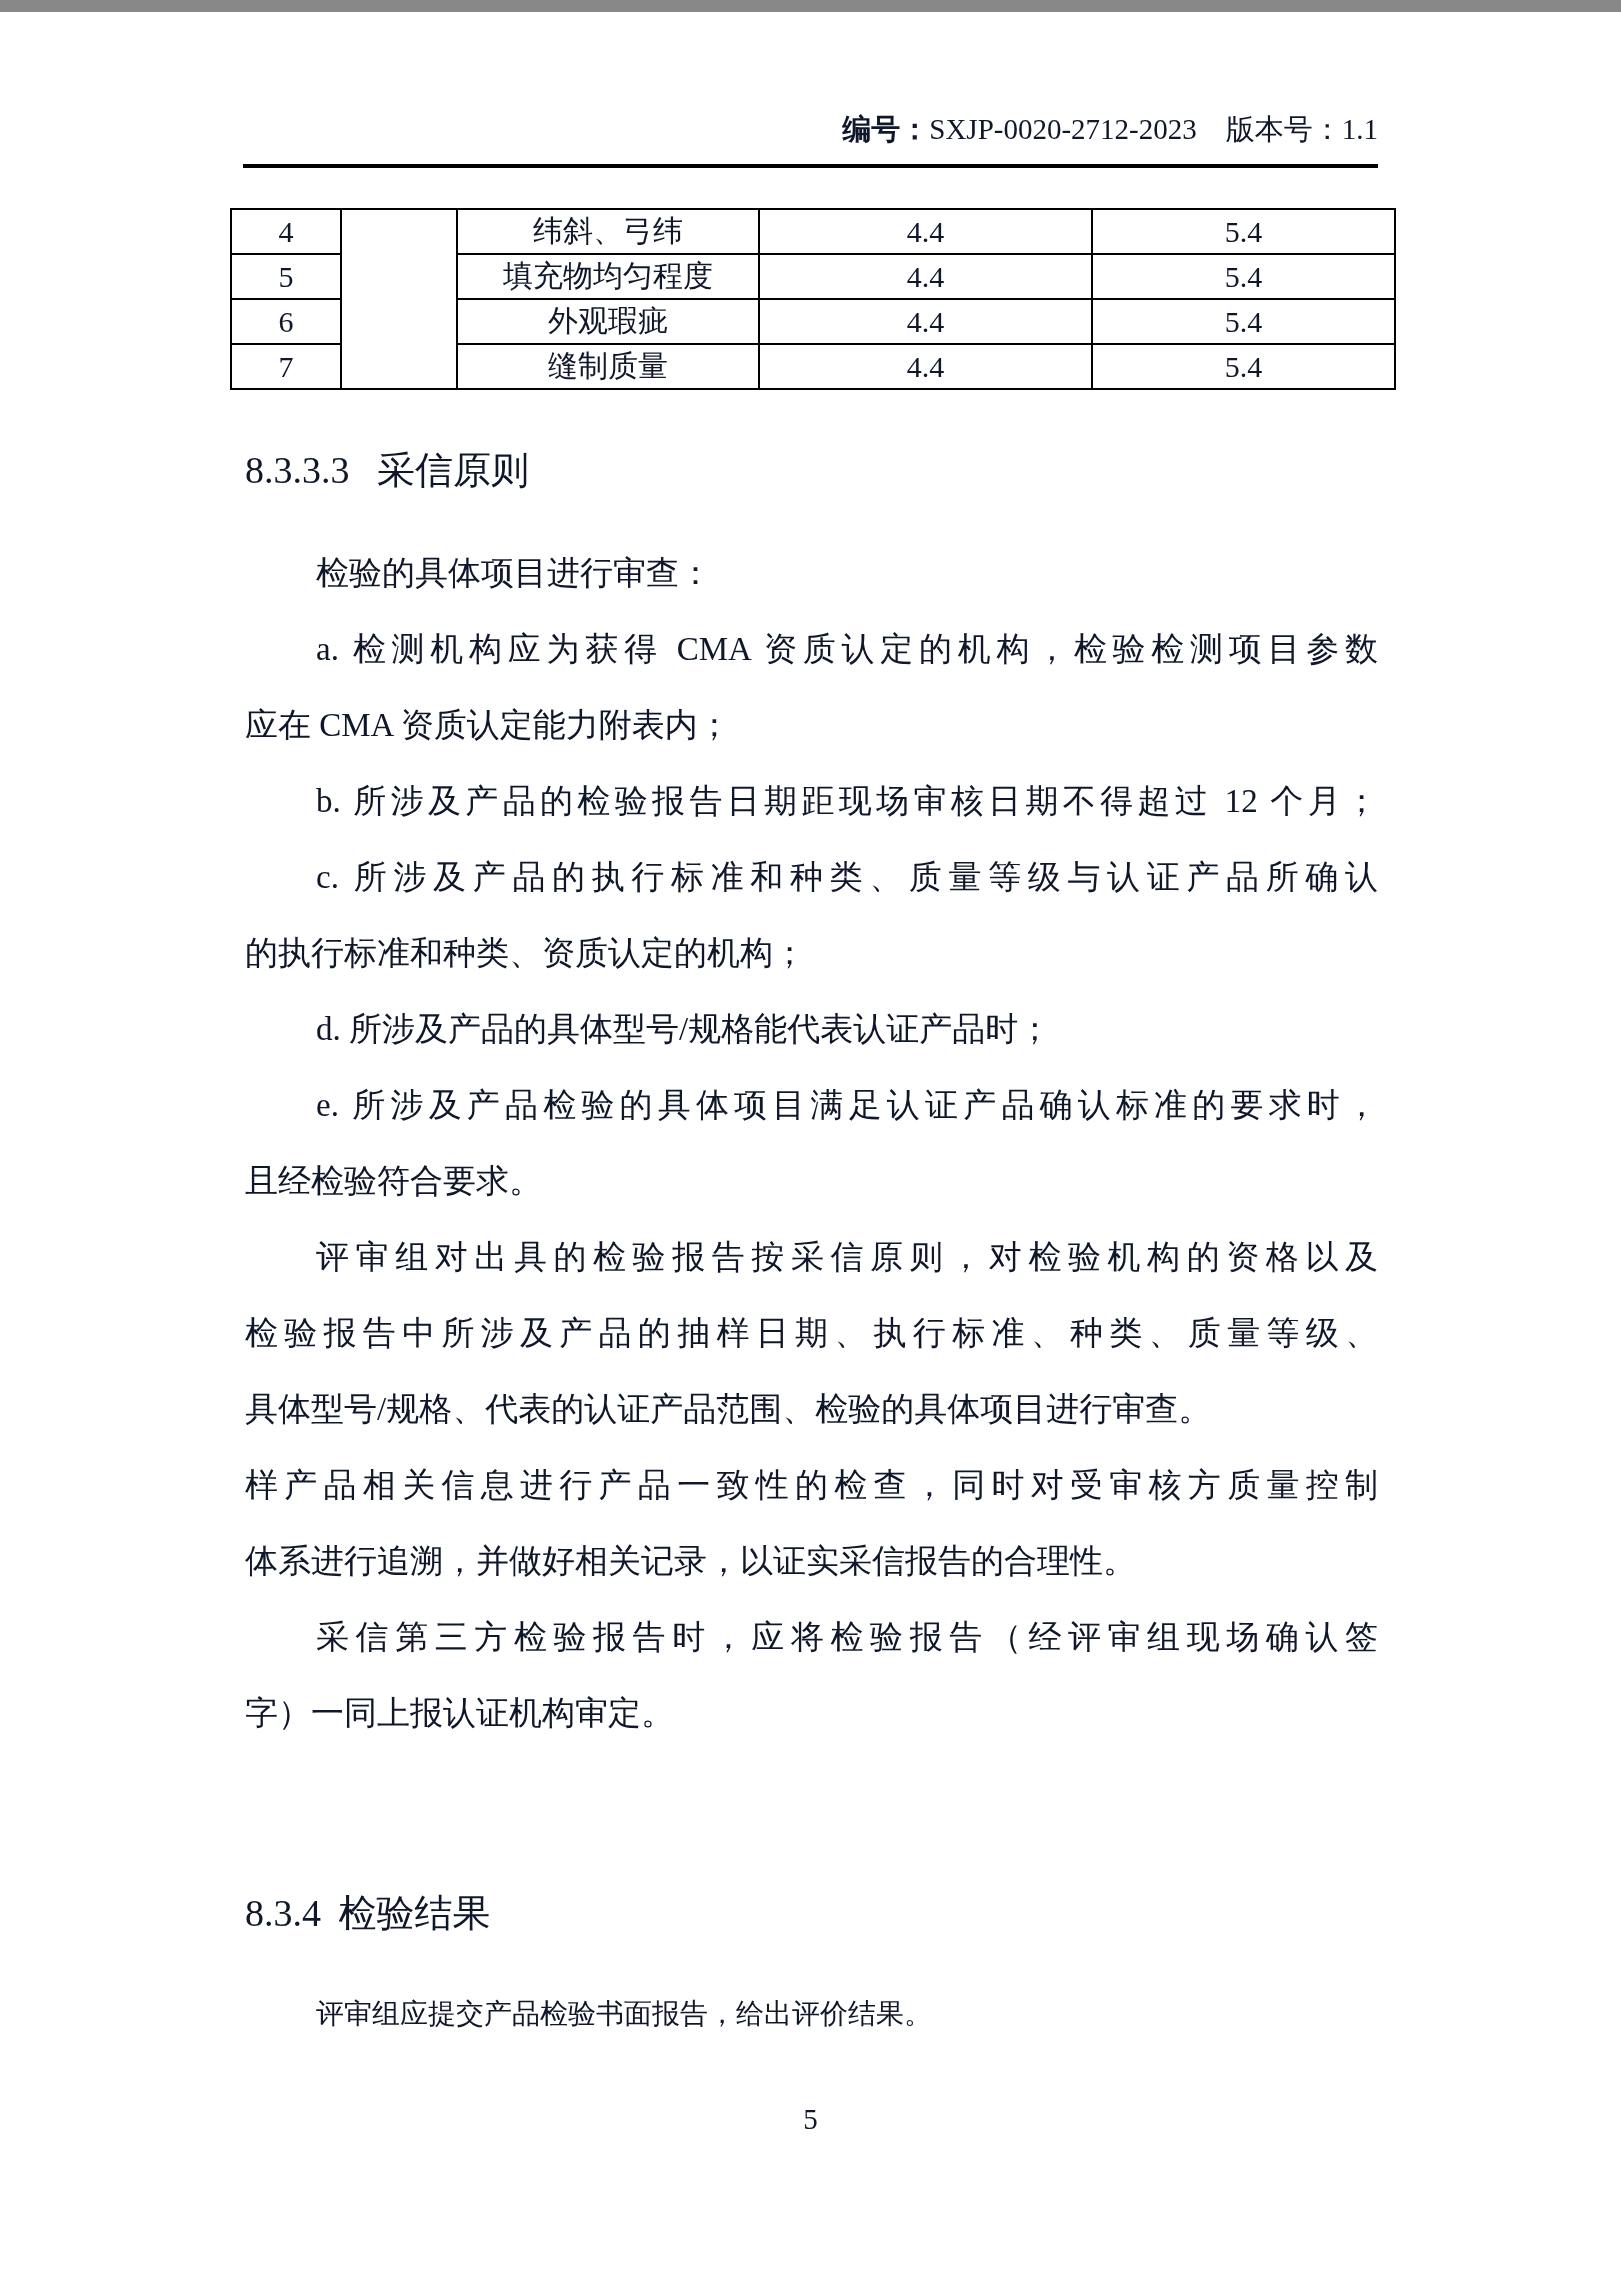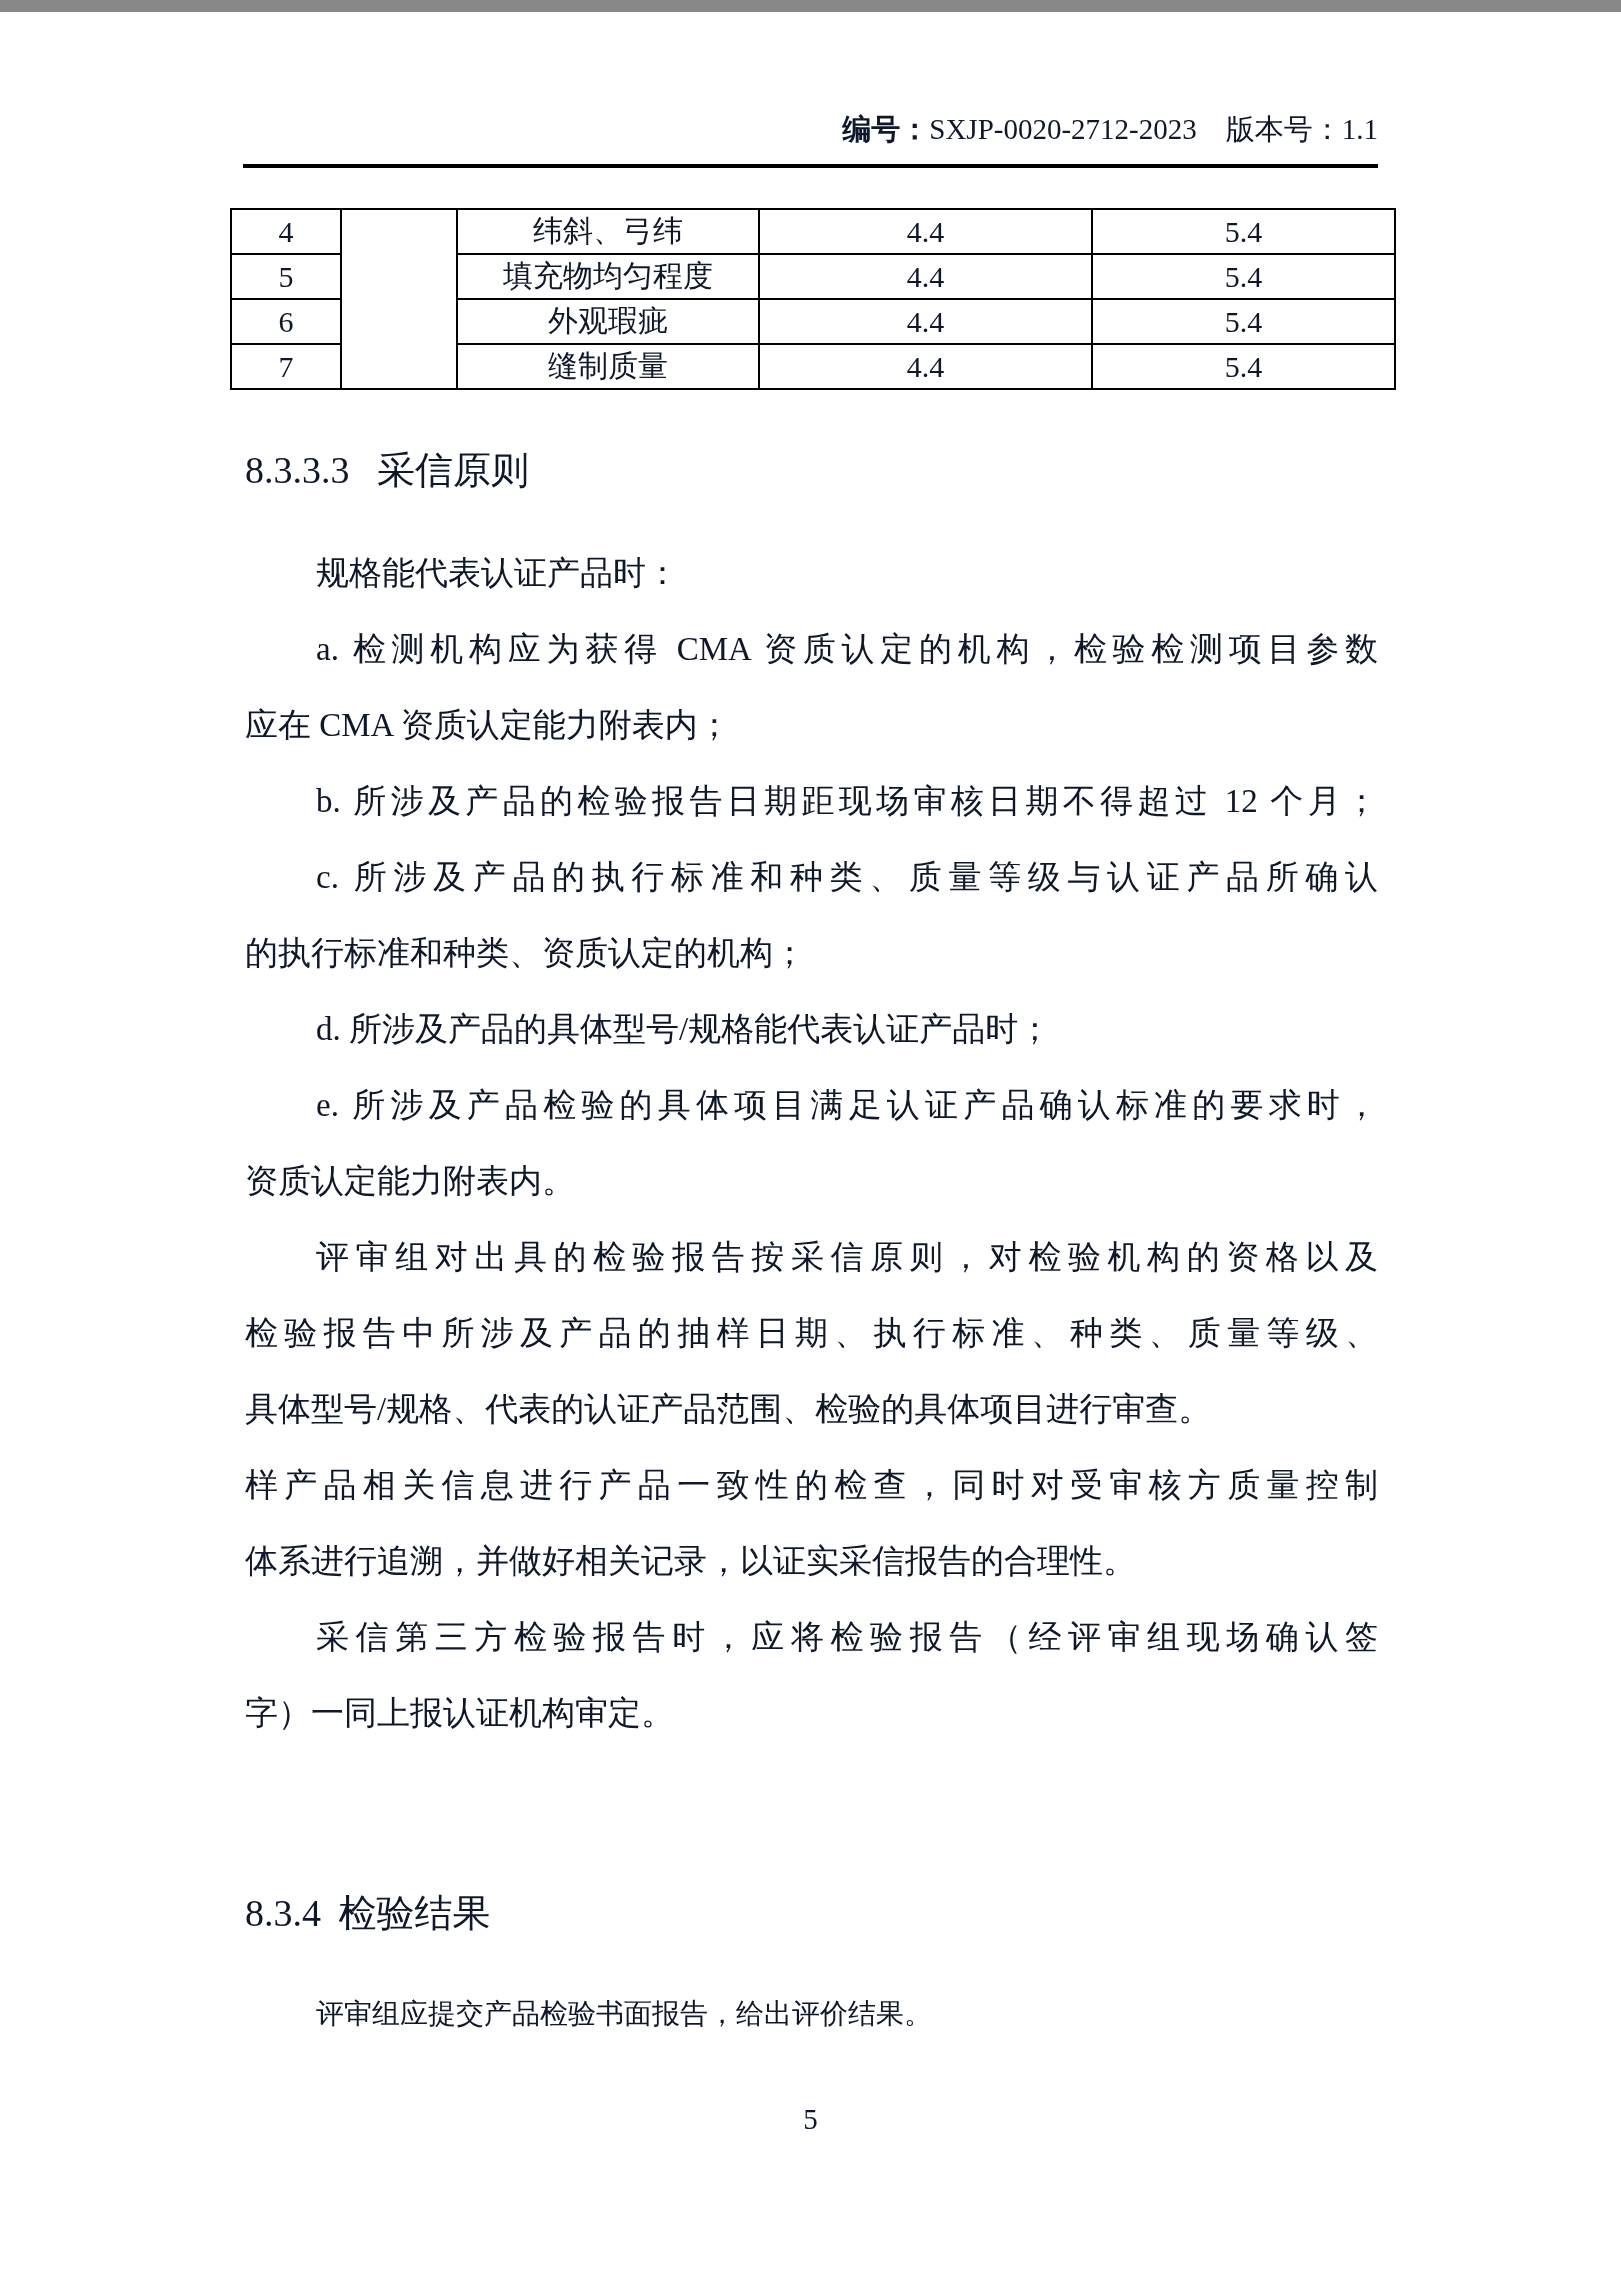--- a/index.html
+++ b/index.html
@@ -122,29 +122,29 @@
           <td>5.4</td>
         </tr>
       </tbody>
   </table>
 
   <div class="sec-heading" style="top:435px">
     <span class="num">8.3.3.3</span><span>采信原则</span>
   </div>
 
   <div class="body-lines">
-      <div class="line ind">规格能代表认证产品时：</div>
+      <div class="line ind">检验的具体项目进行审查：</div>
       <div class="line ind fill u">a. 检测机构应为获得 CMA 资质认定的机构，检验检测项目参数</div>
       <div class="line u">应在 CMA 资质认定能力附表内；</div>
       <div class="line ind fill">b. 所涉及产品的检验报告日期距现场审核日期不得超过 12 个月；</div>
       <div class="line ind fill">c. 所涉及产品的执行标准和种类、质量等级与认证产品所确认</div>
       <div class="line">的执行标准和种类、资质认定的机构；</div>
       <div class="line ind">d. 所涉及产品的具体型号/规格能代表认证产品时；</div>
       <div class="line ind fill">e. 所涉及产品检验的具体项目满足认证产品确认标准的要求时，</div>
-      <div class="line">资质认定能力附表内。</div>
+      <div class="line">且经检验符合要求。</div>
       <div class="line ind fill">评审组对出具的检验报告按采信原则，对检验机构的资格以及</div>
       <div class="line fill">检验报告中所涉及产品的抽样日期、执行标准、种类、质量等级、</div>
       <div class="line">具体型号/规格、代表的认证产品范围、检验的具体项目进行审查。</div>
       <div class="line fill">样产品相关信息进行产品一致性的检查，同时对受审核方质量控制</div>
       <div class="line">体系进行追溯，并做好相关记录，以证实采信报告的合理性。</div>
       <div class="line ind fill">采信第三方检验报告时，应将检验报告（经评审组现场确认签</div>
       <div class="line">字）一同上报认证机构审定。</div>
     </div>
 
   <div class="sec-heading h834" style="top:1878px">

